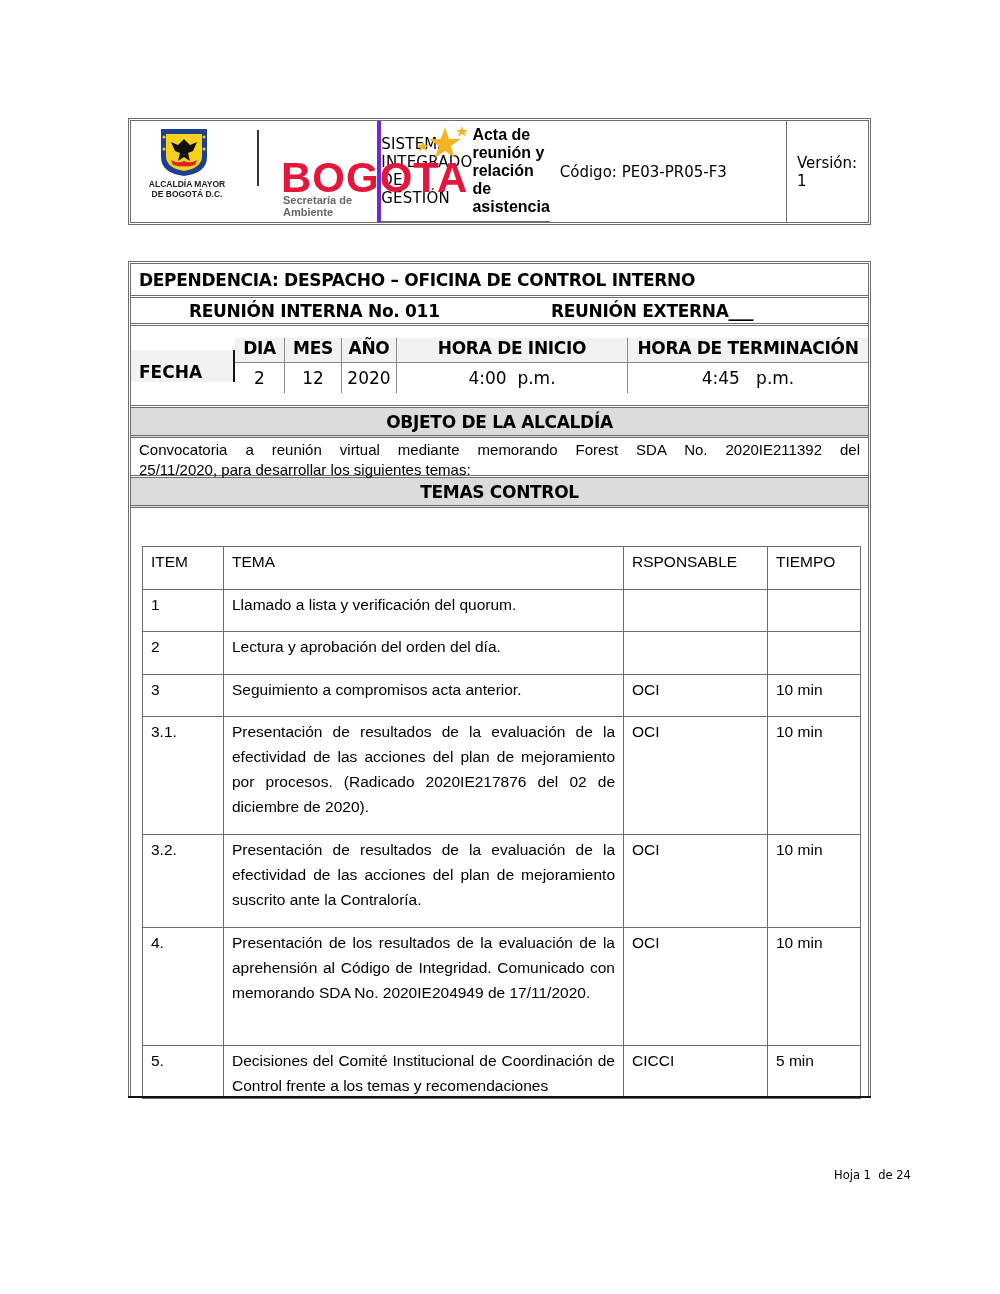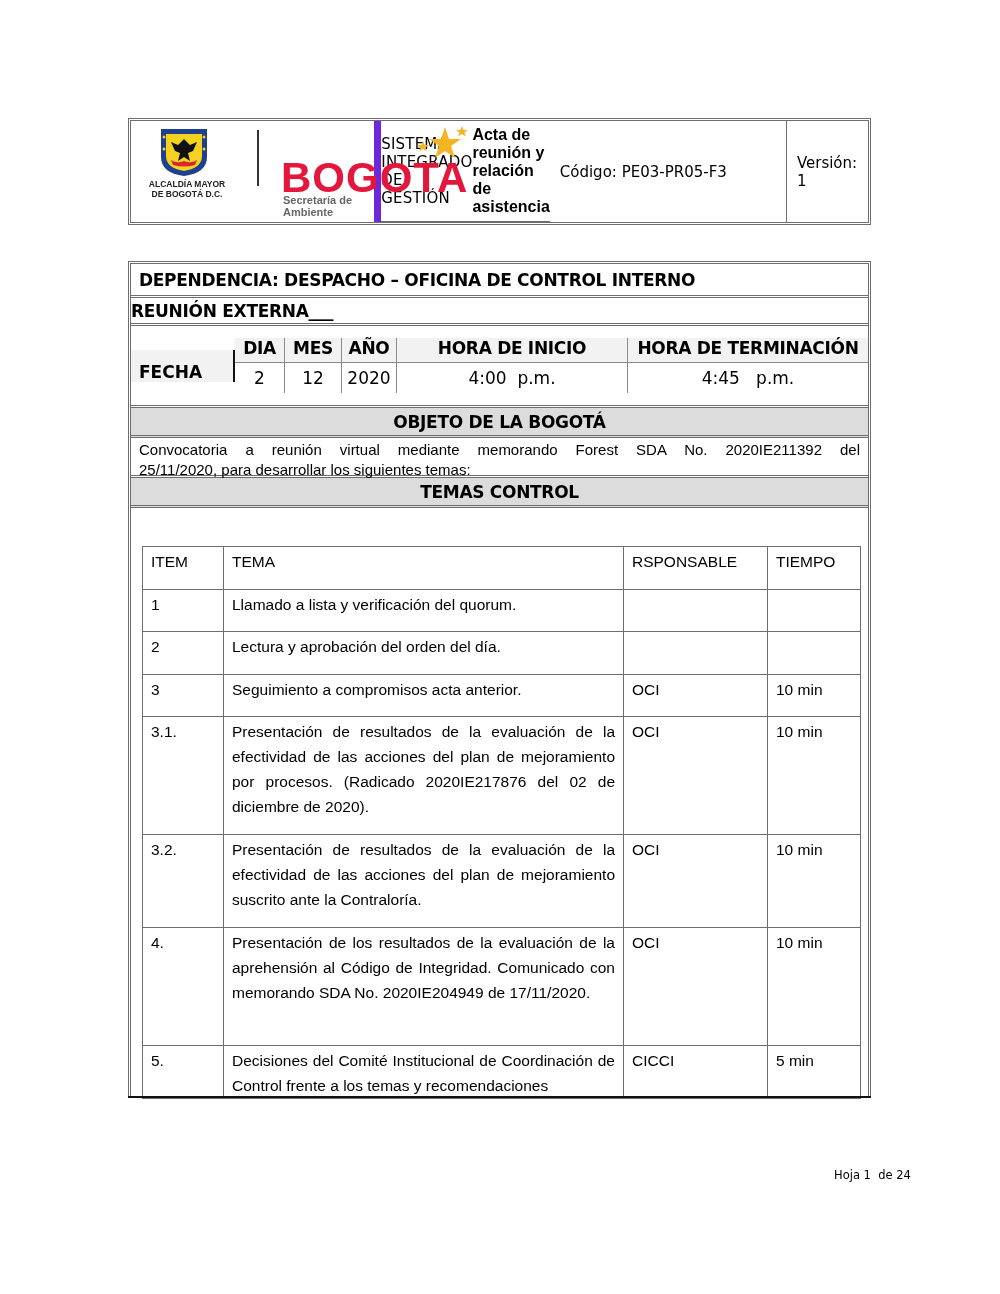--- a/index.html
+++ b/index.html
@@ -2,21 +2,21 @@
 <html><head>
 <meta charset="utf-8">
 <style>
   * { box-sizing: border-box; margin: 0; padding: 0; }
   html, body { width: 1000px; height: 1294px; background: #ffffff; }
   body { position: relative; font-family: "DejaVu Sans", sans-serif; color: #000; overflow: hidden; }
 
   
   .hdr { position: absolute; left: 128px; top: 118px; width: 743px; height: 107px;
          border: 3px double #6d6d6d; display: flex; }
-  .hdr-logo { width: 342px; height: 100%; border-right: 7px solid #6d28d9; position: relative; }
+  .hdr-logo { width: 342px; height: 100%; border-right: 4px solid #6d28d9; position: relative; }
   .hdr-right { flex: 1; display: flex; flex-direction: row; }
   .hdr-row { flex: 1; display: flex; align-items: center; justify-content: center; border-bottom: 1px solid #6d6d6d; font-size: 15px; }
   .hdr-row:last-child { border-bottom: none; justify-content: space-between; }
   .hdr-row.title { letter-spacing: 0.2px; }
   .hdr-row.sub { font-family: "Liberation Sans", sans-serif; font-weight: bold; font-size: 16px; }
   .hdr-code { width: 248px; padding-left: 10px; border-right: 1px solid #6d6d6d; height: 100%; display: flex; align-items: center; font-size: 15px; }
   .hdr-ver { padding-left: 10px; font-size: 15px; }
 
   .shield { position: absolute; left: 26px; top: 6px; width: 54px; height: 50px; }
   .alc { position: absolute; left: 8px; top: 58px; width: 96px; text-align: center;
@@ -93,38 +93,39 @@
     <div class="hdr-row">
       <div class="hdr-code">Código: PE03-PR05-F3</div>
       <div class="hdr-ver">Versión: 1</div>
     </div>
   </div>
 </div>
 
 <div class="form">
   <div class="row dep">DEPENDENCIA:   DESPACHO – OFICINA DE CONTROL INTERNO</div>
   <div class="row reu">
+    <span class="ri">REUNIÓN INTERNA No. 011</span>
     <span>REUNIÓN EXTERNA___</span>
   </div>
   <div class="row fecha">
     <div class="fecha-label">FECHA</div>
     <div class="fecha-grid">
       <div class="fc h">DIA</div>
       <div class="fc h">MES</div>
       <div class="fc h">AÑO</div>
       <div class="fc h">HORA DE INICIO</div>
       <div class="fc h">HORA DE TERMINACIÓN</div>
       <div class="fc">2</div>
       <div class="fc">12</div>
       <div class="fc">2020</div>
       <div class="fc" style="white-space:pre">4:00  p.m.</div>
       <div class="fc" style="white-space:pre">4:45   p.m.</div>
     </div>
   </div>
-  <div class="row section">OBJETO DE LA BOGOTÁ</div>
+  <div class="row section">OBJETO DE LA ALCALDÍA</div>
   <div class="row objeto">
     <p>Convocatoria a reunión virtual mediante memorando Forest SDA No.  2020IE211392 del</p>
     <p>25/11/2020, para desarrollar los siguientes temas:</p>
   </div>
   <div class="row section">TEMAS CONTROL</div>
 
   <table class="topics">
     <tbody>
         <tr style="height:43px">
       <td class="c-item">ITEM</td>

